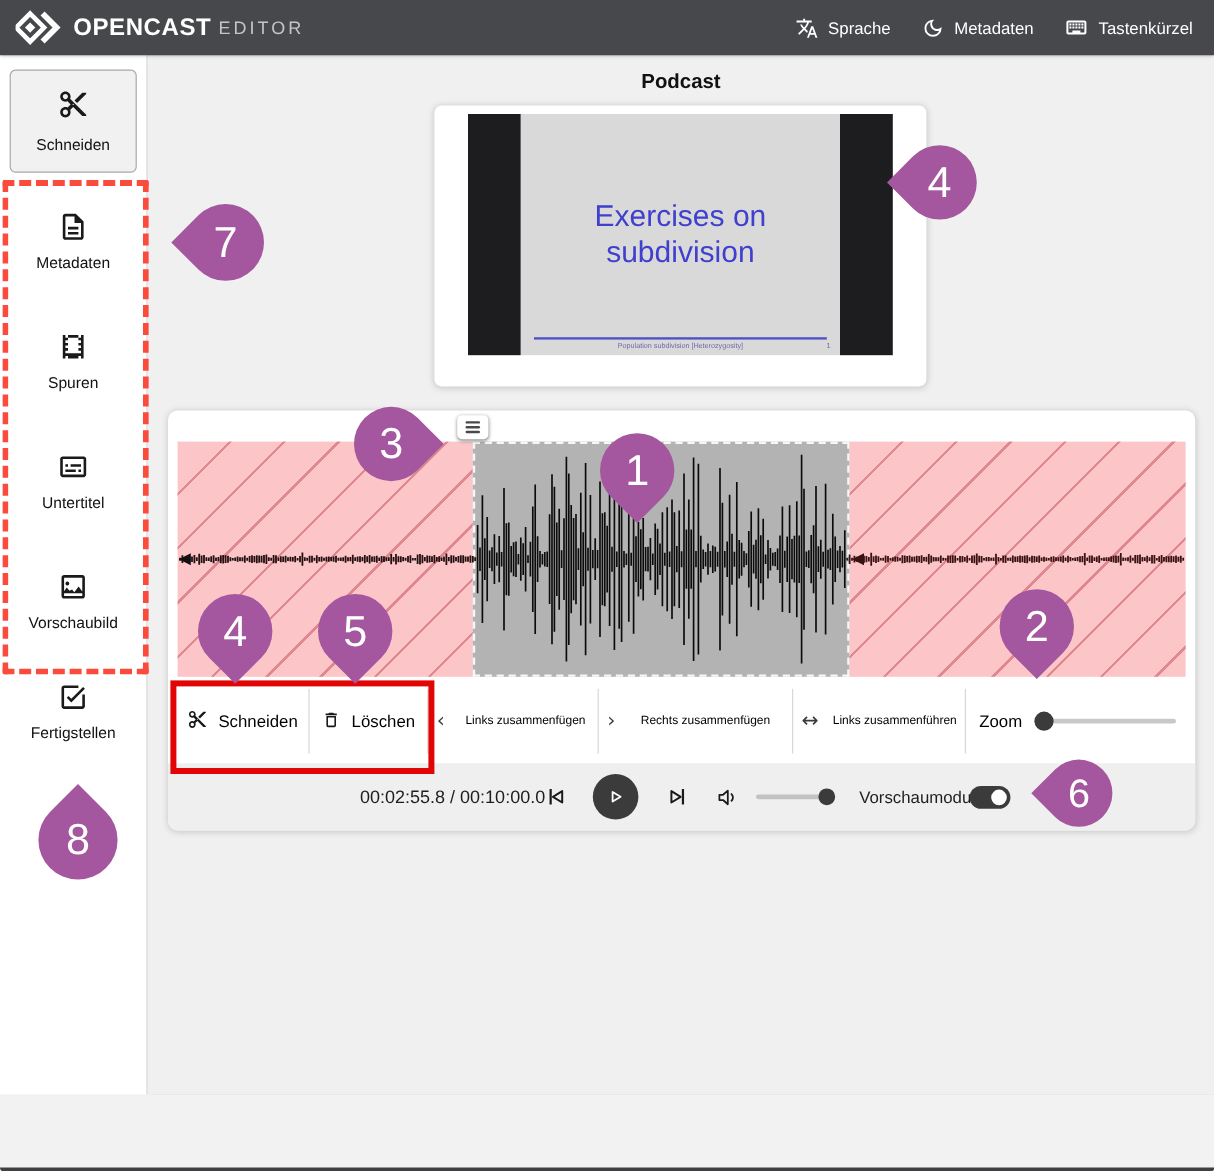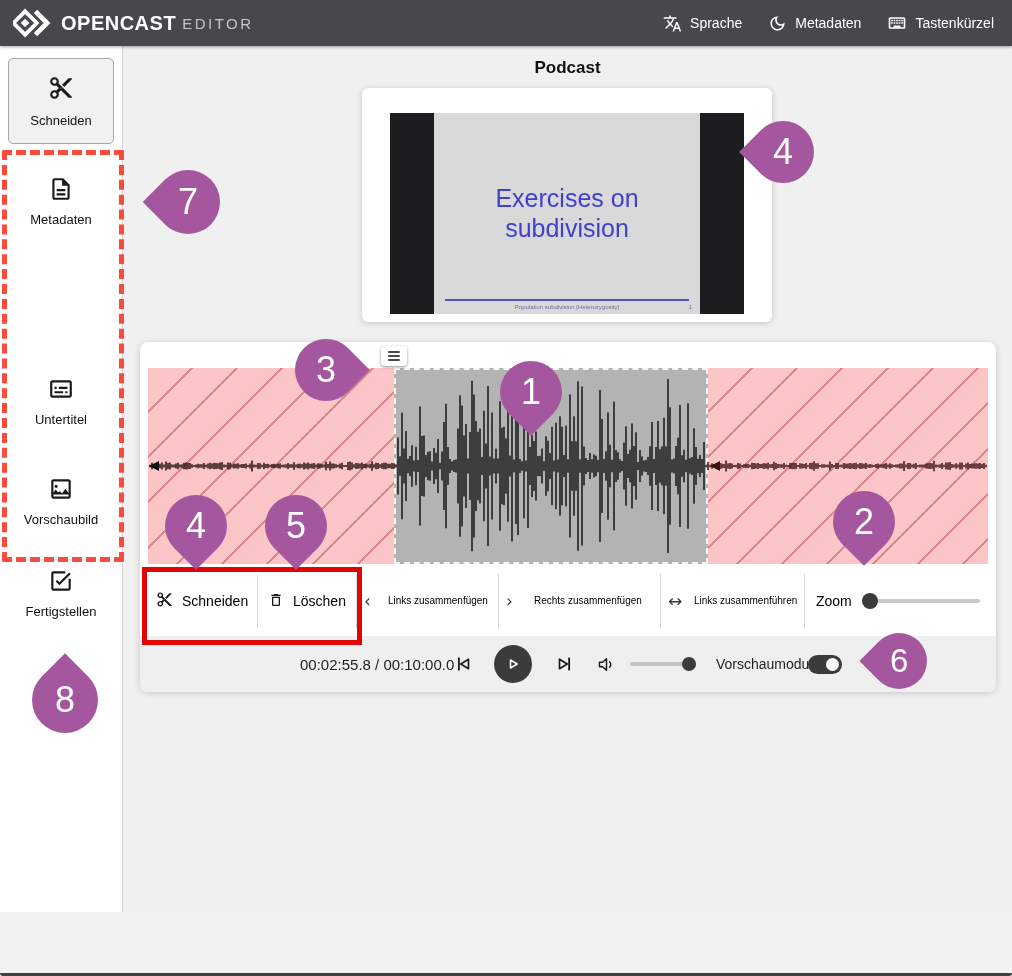--- a/index.html
+++ b/index.html
@@ -24,21 +24,21 @@
   .sidebar-group-box{position:absolute;left:2px;top:150px;width:112px;height:402px;border:5px dashed #fa4b3c;border-radius:2px;pointer-events:none;z-index:24;}
 
   
   .content{position:absolute;left:123px;top:46px;width:889px;height:866px;background:#f0f0f0;box-shadow:0 3px 5px -2px rgba(0,0,0,.25);}
   .page-bottom{position:absolute;left:0;top:912px;width:100%;height:64px;background:#f2f2f2;}
   .window-edge{position:absolute;left:0;bottom:0;width:100%;height:3px;background:#3f4043;border-radius:0 0 8px 8px;}
   .page-title{position:absolute;left:123px;top:58px;width:889px;text-align:center;font-size:17px;font-weight:bold;color:#111;}
 
   
   .video-card{position:absolute;left:362px;top:88px;width:410px;height:234px;background:#fff;border-radius:6px;box-shadow:0 1px 6px rgba(0,0,0,.18);}
-  .video-frame{position:absolute;left:28px;top:25px;width:354px;height:201px;display:flex;justify-content:space-between;}
+  .video-frame{position:absolute;left:28px;top:7px;width:354px;height:201px;display:flex;justify-content:space-between;}
   .pillar{width:44px;background:#1d1d1f;}
   .slide{flex:1;background:#d9d9d9;position:relative;overflow:hidden;}
   .slide-title{position:absolute;left:0;top:70px;width:100%;text-align:center;color:#4040cf;font-size:25px;line-height:30px;}
   .slide-footer-line{position:absolute;left:4%;bottom:13px;width:92%;height:2px;background:#5252c5;}
   .slide-footer-text{position:absolute;left:0;bottom:4px;width:100%;text-align:center;font-size:6px;color:#6b6baa;}
   .slide-page{position:absolute;right:8px;bottom:4px;font-size:6px;color:#6b6baa;}
 
   
   .timeline-card{position:absolute;left:140px;top:342px;width:856px;height:350px;background:#fff;border-radius:8px;box-shadow:0 1px 6px rgba(0,0,0,.18);}
   .wave-zone{position:absolute;left:8px;top:26px;width:840px;height:196px;}
@@ -142,20 +142,28 @@
 
     <div class="side-item" style="top:130px;">
       <span>
         <svg width="26" height="26" viewBox="0 0 24 24" fill="#1a1a1a">
             <path d="M8 16h8v2H8zm0-4h8v2H8zm6-10H6c-1.1 0-2 .9-2 2v16c0 1.1.89 2 1.99 2H18c1.1 0 2-.9 2-2V8l-6-6zm4 18H6V4h7v5h5v11z"></path>
           </svg>
       </span>
       <span class="side-label">Metadaten</span>
     </div>
 
+    <div class="side-item" style="top:230px;">
+      <span>
+        <svg width="26" height="26" viewBox="0 0 24 24" fill="#1a1a1a">
+            <path d="M18 3v2h-2V3H8v2H6V3H4v18h2v-2h2v2h8v-2h2v2h2V3h-2zM8 17H6v-2h2v2zm0-4H6v-2h2v2zm0-4H6V7h2v2zm10 8h-2v-2h2v2zm0-4h-2v-2h2v2zm0-4h-2V7h2v2zm-2-4v12h-8V5h8z"></path>
+          </svg>
+      </span>
+      <span class="side-label">Spuren</span>
+    </div>
 
     <div class="side-item" style="top:430px;">
       <span>
         <svg width="26" height="26" viewBox="0 0 24 24" fill="#1a1a1a">
             <path d="M19 3H5c-1.1 0-2 .9-2 2v14c0 1.1.9 2 2 2h14c1.1 0 2-.9 2-2V5c0-1.1-.9-2-2-2zm0 16H5V5h14v14zm-9.86-3.96l-2.14-2.58L4 17h16l-3.86-5.14-3.27 4.36-1.73-2.18zM9 9.5a1.5 1.5 0 1 1-3.001-.001A1.5 1.5 0 0 1 9 9.5z"></path>
           </svg>
       </span>
       <span class="side-label">Vorschaubild</span>
     </div>
 

